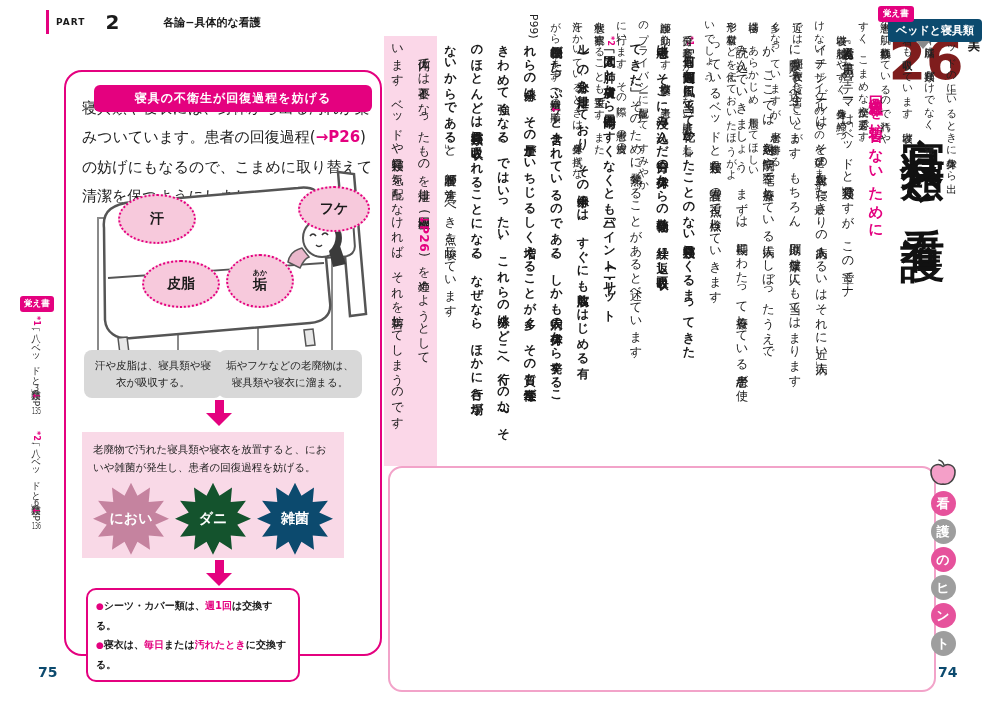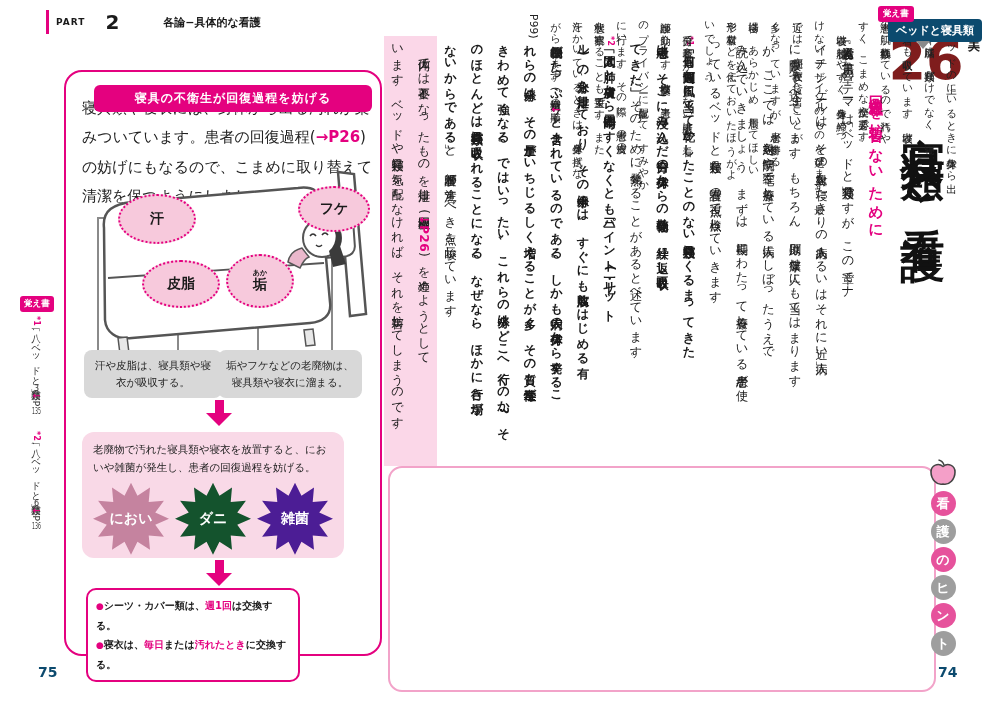--- a/index.html
+++ b/index.html
@@ -60,26 +60,26 @@
   .oval rt{font-size:7px;font-weight:bold;}
   .cline{position:absolute;background:#8a8a8a;z-index:1;}
 
   .callout{position:absolute;background:#d8d8d8;border-radius:8px;font-size:10.5px;line-height:1.6;
     padding:7px 8px;color:#222;z-index:3;text-align:center;}
 
   .darr{position:absolute;width:26px;z-index:3;}
   .darr .bar{width:9px;height:13px;background:#e4017f;margin:0 auto;}
   .darr .tip{width:0;height:0;border-left:13px solid transparent;border-right:13px solid transparent;border-top:13px solid #e4017f;}
 
-  .pink-panel{position:absolute;left:82px;top:432px;width:262px;height:126px;background:#f9d9e7;border-radius:12px;
+  .pink-panel{position:absolute;left:82px;top:432px;width:262px;height:126px;background:#f9d9e7;border-radius:0;
     padding:9px 11px;box-sizing:border-box;font-size:10.5px;line-height:1.7;color:#222;}
   .bursts{display:flex;gap:6px;margin-top:6px;justify-content:center;}
   .burst{width:82px;height:72px;display:flex;align-items:center;justify-content:center;color:#fff;font-weight:bold;font-size:14px;
     clip-path:polygon(100% 50%,81.9% 58.5%,93.3% 75%,73.3% 73.3%,75% 93.3%,58.5% 81.9%,50% 100%,41.5% 81.9%,25% 93.3%,26.7% 73.3%,6.7% 75%,18.1% 58.5%,0% 50%,18.1% 41.5%,6.7% 25%,26.7% 26.7%,25% 6.7%,41.5% 18.1%,50% 0%,58.5% 18.1%,75% 6.7%,73.3% 26.7%,93.3% 25%,81.9% 41.5%);}
-  .burst.b1{background:#c5839f;} .burst.b2{background:#14532d;} .burst.b3{background:#4c1d95;}
+  .burst.b1{background:#c5839f;} .burst.b2{background:#14532d;} .burst.b3{background:#0c4a6e;}
 
   .rule-box{position:absolute;left:86px;top:588px;width:214px;border:2px solid #e4017f;border-radius:10px;background:#fff;
     padding:6px 8px;box-sizing:border-box;font-size:10px;font-weight:bold;line-height:1.95;z-index:3;}
   .bullet{color:#e4017f;font-size:9px;}
 
   
   .mtag{position:absolute;left:20px;top:296px;background:#e4017f;color:#fff;font-size:8.5px;font-weight:bold;
     padding:2px 4px;border-radius:3px;}
   .mnotes{position:absolute;left:26px;top:316px;height:344px;writing-mode:vertical-rl;
     font-size:9.5px;letter-spacing:0.5px;color:#333;line-height:20px;}

